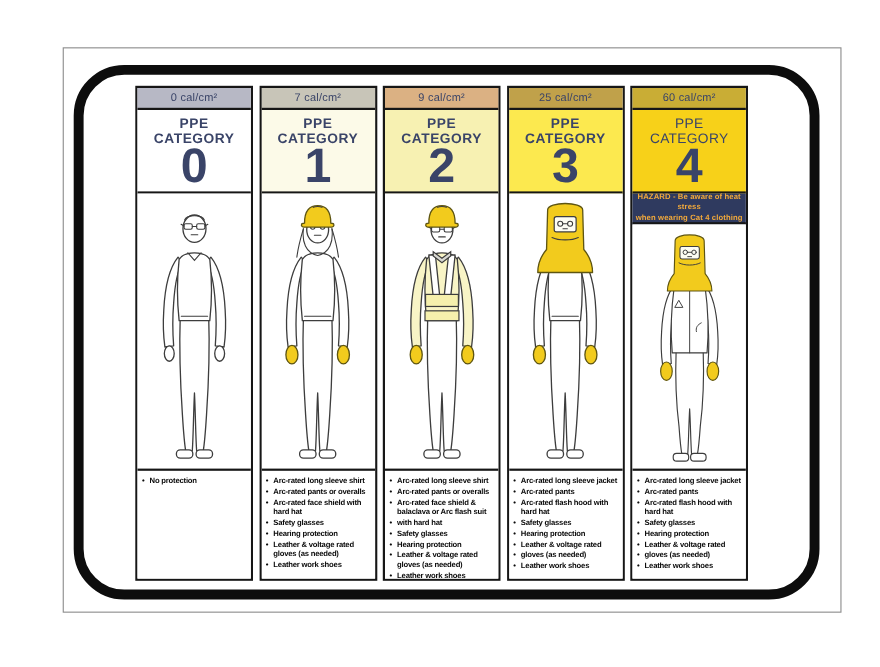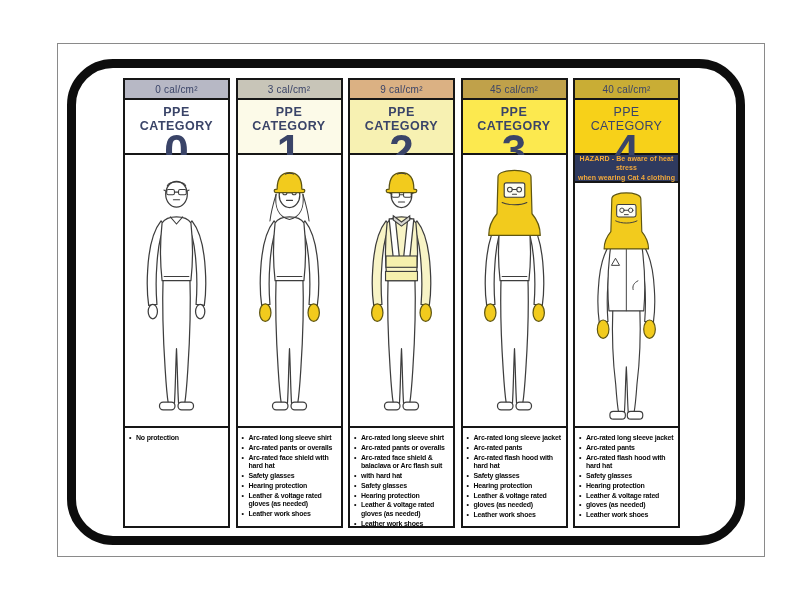--- a/index.html
+++ b/index.html
@@ -23,21 +23,21 @@
   .col{
     width:107px;height:450px;border:2px solid #161616;background:#ffffff;
     display:flex;flex-direction:column;
   }
   .strip{
     height:20px;border-bottom:2px solid #161616;
     display:flex;align-items:center;justify-content:center;
     font-size:10px;font-weight:normal;color:#3a4468;letter-spacing:.2px;
   }
   .cell{
-    height:55px;border-bottom:2px solid #161616;text-align:center;padding-top:5px;
+    height:76px;border-bottom:2px solid #161616;text-align:center;padding-top:5px;
   }
   .ppe-line,.cat-line{
     font-size:12.5px;font-weight:bold;color:#3a4468;letter-spacing:.5px;line-height:1.12;
   }
   .col-4 .ppe-line,.col-4 .cat-line{font-weight:normal;letter-spacing:.3px;}
   .num{
     font-size:44px;font-weight:bold;color:#3a4468;line-height:.92;margin-top:-2px;
   }
   .hazard{
     height:28px;border-bottom:2px solid #161616;background:#2f3a5f;
@@ -101,21 +101,21 @@
         <path class="thin" d="M48 24 L52 24 M40.5 23.5 L37.8 22 M59.5 23.5 L62.2 22"></path>
         <path class="thin" d="M47 31.5 L53 31.5"></path>
       </svg>
     </div>
     <ul class="items">
         <li>No protection</li>
       </ul>
   </div>
 
   <div class="col col-1">
-    <div class="strip" style="background-color: rgb(200, 197, 184);">3 cal/cm²</div>
+    <div class="strip" style="background-color: rgb(200, 197, 184);">7 cal/cm²</div>
     <div class="cell" style="background-color: rgb(252, 250, 232);">
       <div class="ppe-line">PPE</div>
       <div class="cat-line">CATEGORY</div>
       <div class="num">1</div>
     </div>
     <div class="figure-box">
       <svg viewBox="0 0 100 240">
         <path class="cloth" d="M35 52 C27 62 23 80 22 100 C21 115 22 127 23 134 L31 133 C30 120 30 106 31 94 C32 78 34 65 39 57 Z"></path>
         <path class="cloth" d="M65 52 C73 62 77 80 78 100 C79 115 78 127 77 134 L69 133 C70 120 70 106 69 94 C68 78 66 65 61 57 Z"></path>
         <path class="cloth" d="M37 106 C36 136 37 166 39 196 C40 212 41 223 42 229 L48 229 C49 215 49 196 50 176 C51 196 51 215 52 229 L58 229 C59 223 60 212 61 196 C63 166 64 136 63 106 Z"></path>
@@ -183,21 +183,21 @@
         <li>Arc-rated face shield &amp; balaclava or Arc flash suit</li>
         <li>with hard hat</li>
         <li>Safety glasses</li>
         <li>Hearing protection</li>
         <li>Leather &amp; voltage rated gloves (as needed)</li>
         <li>Leather work shoes</li>
       </ul>
   </div>
 
   <div class="col col-3">
-    <div class="strip" style="background-color: rgb(192, 161, 74);">45 cal/cm²</div>
+    <div class="strip" style="background-color: rgb(192, 161, 74);">25 cal/cm²</div>
     <div class="cell" style="background-color: rgb(252, 233, 79);">
       <div class="ppe-line">PPE</div>
       <div class="cat-line">CATEGORY</div>
       <div class="num">3</div>
     </div>
     <div class="figure-box">
       <svg viewBox="0 0 100 240">
         <path class="cloth" d="M35 52 C27 62 23 80 22 100 C21 115 22 127 23 134 L31 133 C30 120 30 106 31 94 C32 78 34 65 39 57 Z"></path>
         <path class="cloth" d="M65 52 C73 62 77 80 78 100 C79 115 78 127 77 134 L69 133 C70 120 70 106 69 94 C68 78 66 65 61 57 Z"></path>
         <path class="cloth" d="M37 106 C36 136 37 166 39 196 C40 212 41 223 42 229 L48 229 C49 215 49 196 50 176 C51 196 51 215 52 229 L58 229 C59 223 60 212 61 196 C63 166 64 136 63 106 Z"></path>
@@ -221,21 +221,21 @@
         <li>Arc-rated flash hood with hard hat</li>
         <li>Safety glasses</li>
         <li>Hearing protection</li>
         <li>Leather &amp; voltage rated</li>
         <li>gloves (as needed)</li>
         <li>Leather work shoes</li>
       </ul>
   </div>
 
   <div class="col col-4">
-    <div class="strip" style="background-color: rgb(201, 173, 53);">40 cal/cm²</div>
+    <div class="strip" style="background-color: rgb(201, 173, 53);">60 cal/cm²</div>
     <div class="cell" style="background-color: rgb(247, 209, 25);">
       <div class="ppe-line">PPE</div>
       <div class="cat-line">CATEGORY</div>
       <div class="num">4</div>
     </div>
     <div class="hazard" style="background-color: rgb(47, 58, 95);">
       <div>HAZARD - Be aware of heat stress</div>
       <div>when wearing Cat 4 clothing</div>
     </div>
     <div class="figure-box">

